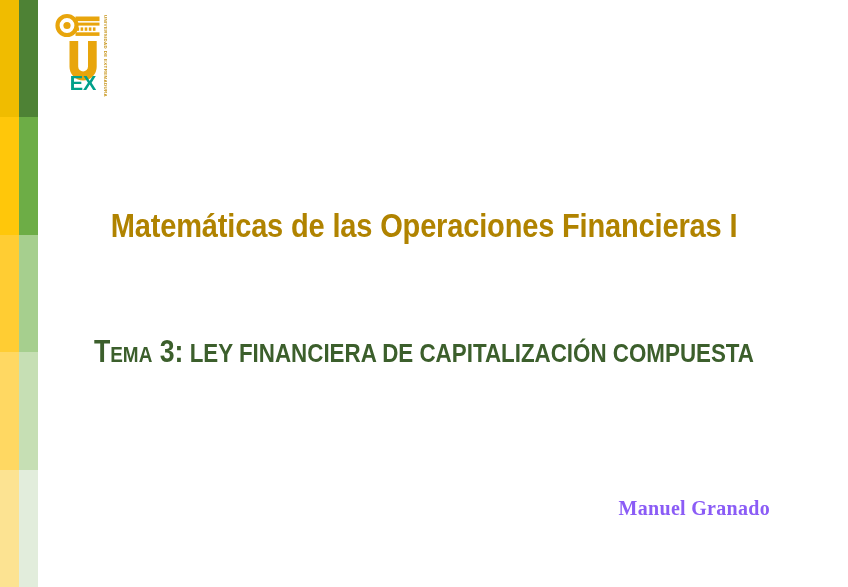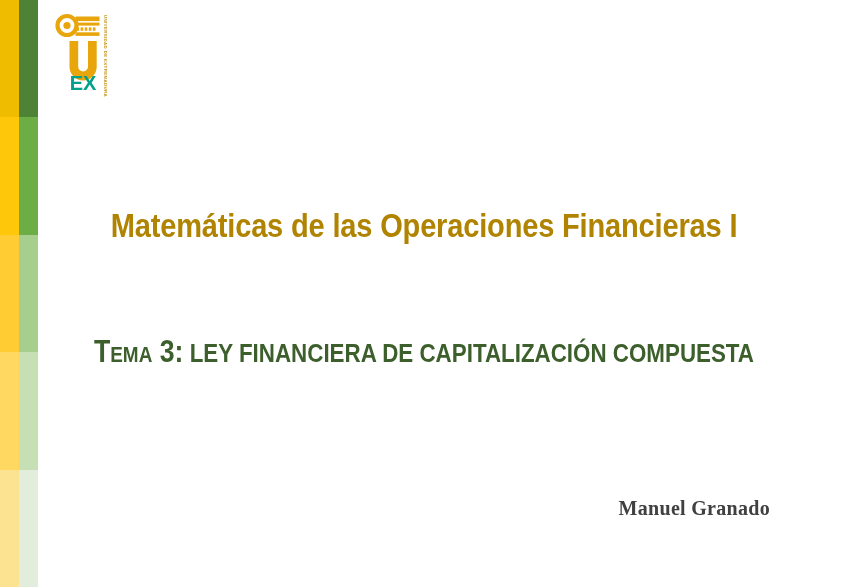--- a/index.html
+++ b/index.html
@@ -126,21 +126,21 @@
     text-transform: uppercase;
   }
 
   .author {
     position: absolute;
     right: 78px;
     top: 497px;
     font-family: "Liberation Serif", "DejaVu Serif", serif;
     font-size: 20px;
     font-weight: bold;
-    color: #404040;
+    color: #8b5cf6;
     letter-spacing: 0.3px;
   }
 </style>
 </head>
 <body>
 
 <div class="slide">
 
   <div class="sidebar">
     <div class="band" style="top:0px">

